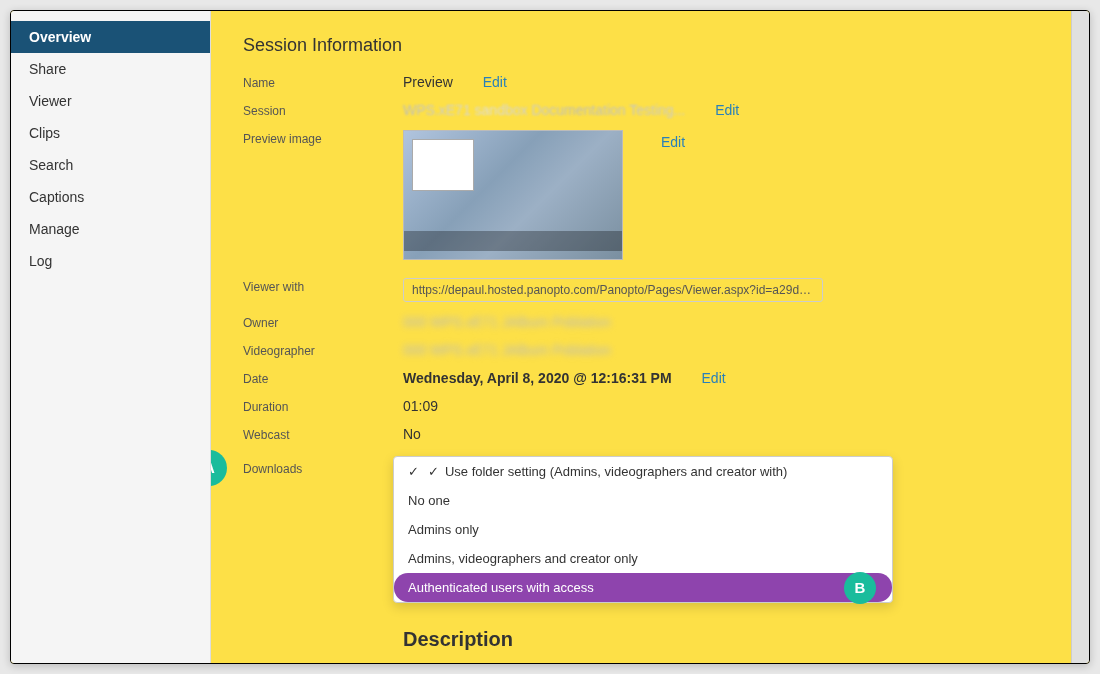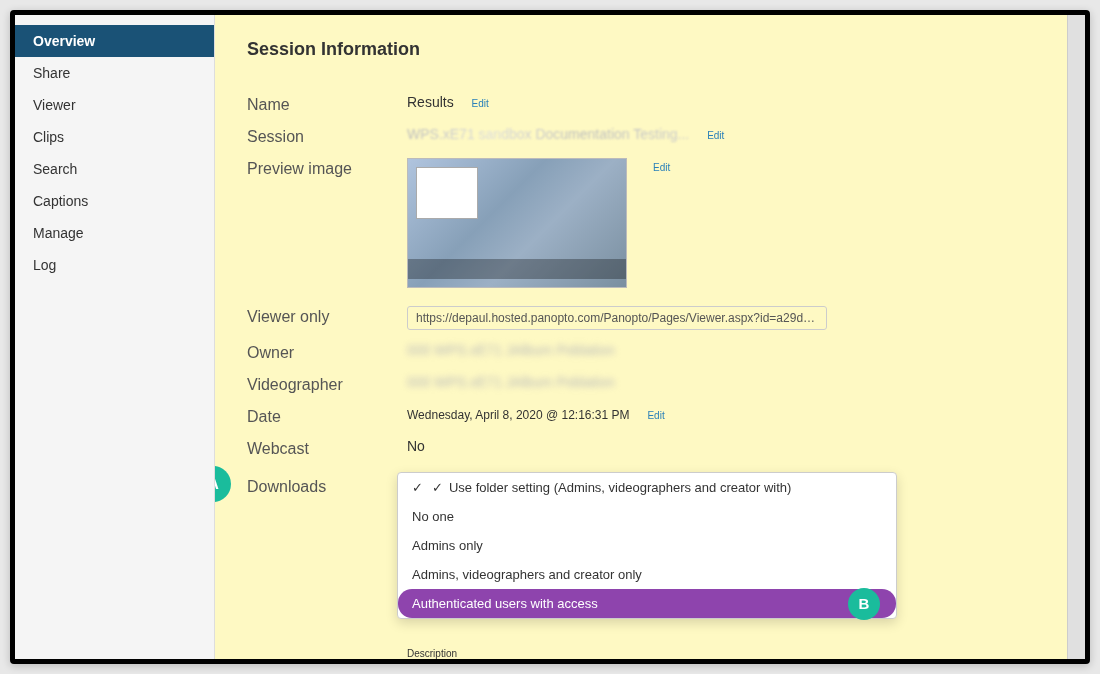--- a/index.html
+++ b/index.html
@@ -10,22 +10,22 @@
       width: 1100px;
       height: 674px;
       overflow: hidden;
       display: flex;
       align-items: center;
       justify-content: center;
     }
     .window {
       width: 1080px;
       height: 654px;
-      background: #fef9c3;
-      border: 5px solid #000000;
+      background: #fde047;
+      border: 1px solid #000000;
       border-radius: 4px;
       display: flex;
       overflow: hidden;
       position: relative;
       box-shadow: 0 2px 8px rgba(0,0,0,0.2);
     }
     
     .sidebar {
       width: 200px;
       min-width: 200px;
@@ -48,49 +48,49 @@
     }
     
     .main-content {
       flex: 1;
       padding: 24px 32px;
       overflow-y: auto;
       position: relative;
     }
     .page-title {
       font-size: 18px;
-      font-weight: 700;
-      color: #333;
-      margin-bottom: 28px;
+      font-weight: 400;
+      color: #333;
+      margin-bottom: 12px;
     }
     .info-table {
       width: 100%;
     }
     .info-row {
       display: flex;
       align-items: flex-start;
       padding: 6px 0;
     }
     .info-label {
       width: 160px;
       min-width: 160px;
       color: #555;
-      font-size: 16px;
+      font-size: 12px;
       padding-top: 2px;
     }
     .info-value {
       flex: 1;
       color: #333;
       font-size: 14px;
     }
     .edit-link {
       color: #2980b9;
       cursor: pointer;
-      margin-left: 14px;
-      font-size: 10px;
+      margin-left: 26px;
+      font-size: 14px;
       text-decoration: none;
     }
     .viewer-link-box {
       border: 1px solid #ccc;
       padding: 4px 8px;
       font-size: 12px;
       color: #555;
       border-radius: 3px;
       max-width: 420px;
       overflow: hidden;
@@ -135,22 +135,22 @@
       height: 20px;
       background: rgba(0,0,0,0.3);
     }
     .owner-blurred {
       color: #bbb;
       font-size: 14px;
       filter: blur(3px);
       user-select: none;
     }
     .date-value {
-      font-weight: 400;
-      font-size: 12px;
+      font-weight: 700;
+      font-size: 14px;
       color: #333;
     }
     
     .downloads-container {
       position: relative;
     }
     .dropdown-menu {
       position: absolute;
       top: 0;
       left: -10px;
@@ -199,22 +199,22 @@
     }
     .circle-a {
       left: 168px;
       top: 490px;
     }
     
     .description-section {
       margin-top: 8px;
     }
     .description-title {
-      font-weight: 400;
-      font-size: 10px;
+      font-weight: 700;
+      font-size: 20px;
       color: #333;
       margin-bottom: 4px;
     }
     
     .right-edge {
       width: 18px;
       background: #e0e0e0;
       border-left: 1px solid #ccc;
     }
     .folder-blurred {
@@ -244,21 +244,21 @@
   </div>
 
   <div class="main-content">
     <div class="page-title">Session Information</div>
 
     <div class="info-table">
 
       <div class="info-row">
         <div class="info-label">Name</div>
         <div class="info-value">
-          <span>Results</span>
+          <span>Preview</span>
           <a class="edit-link">Edit</a>
         </div>
       </div>
 
       <div class="info-row">
         <div class="info-label">Session</div>
         <div class="info-value">
           <span class="folder-blurred">WPS.xE71 sandbox Documentation Testing...</span>
           <a class="edit-link">Edit</a>
         </div>
@@ -270,21 +270,21 @@
           <div class="preview-image-container">
             <div class="preview-thumbnail">
               <div class="thumbnail-inner"></div>
             </div>
             <a class="edit-link" style="margin-top: 4px;">Edit</a>
           </div>
         </div>
       </div>
 
       <div class="info-row" style="margin-top: 6px;">
-        <div class="info-label">Viewer only</div>
+        <div class="info-label">Viewer with</div>
         <div class="info-value">
           <div class="viewer-link-box">https://depaul.hosted.panopto.com/Panopto/Pages/Viewer.aspx?id=a29da34c-e7be</div>
         </div>
       </div>
 
       <div class="info-row">
         <div class="info-label">Owner</div>
         <div class="info-value">
           <span class="owner-blurred">000 WPS.xE71 JAlbum Poblation</span>
         </div>
@@ -298,20 +298,24 @@
       </div>
 
       <div class="info-row">
         <div class="info-label">Date</div>
         <div class="info-value">
           <span class="date-value">Wednesday, April 8, 2020 @ 12:16:31 PM</span>
           <a class="edit-link">Edit</a>
         </div>
       </div>
 
+      <div class="info-row">
+        <div class="info-label">Duration</div>
+        <div class="info-value">01:09</div>
+      </div>
 
       <div class="info-row">
         <div class="info-label">Webcast</div>
         <div class="info-value">No</div>
       </div>
 
       <div class="info-row" style="position: relative; align-items: flex-start; padding-top: 8px;">
         <div class="info-label" style="padding-top: 6px;">Downloads</div>
         <div class="info-value downloads-container">
 

